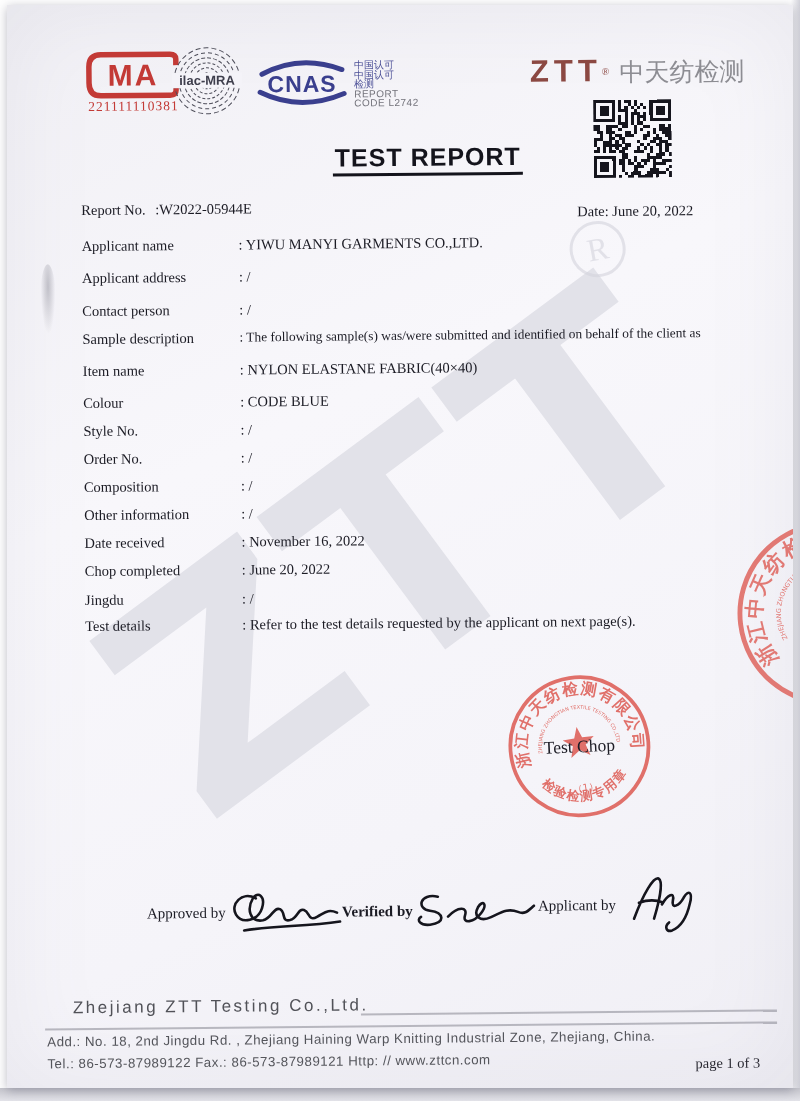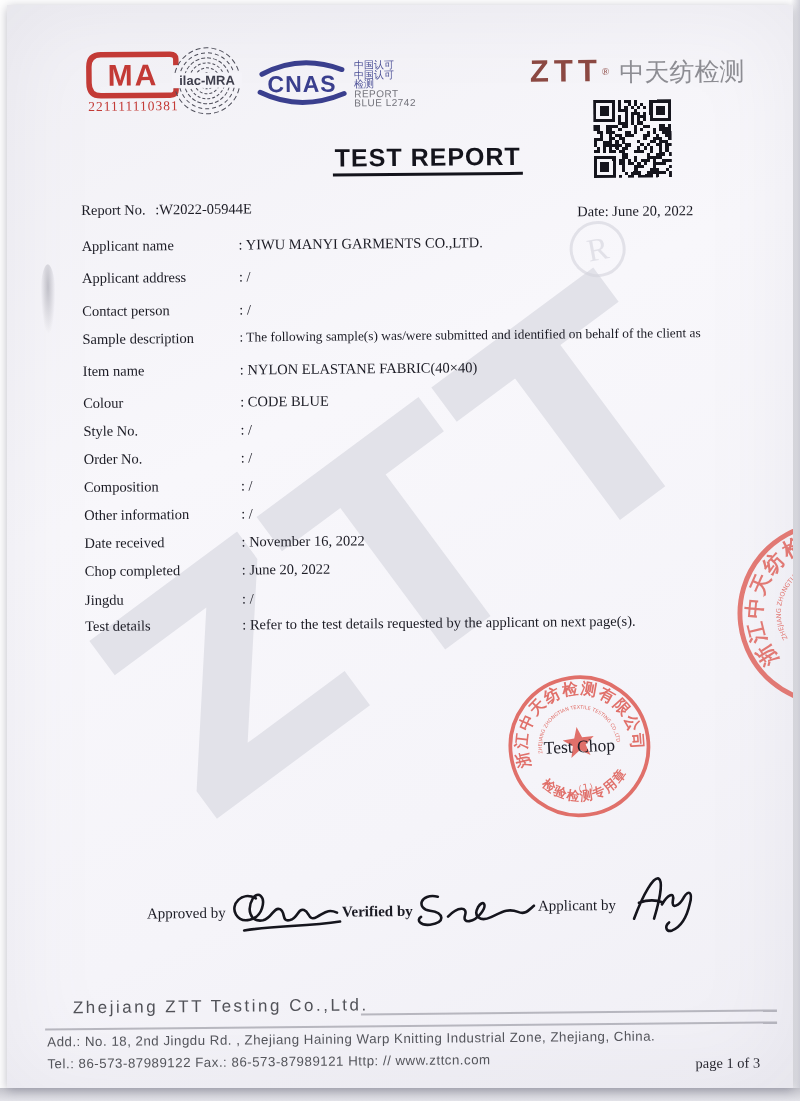--- a/index.html
+++ b/index.html
@@ -85,21 +85,21 @@
       <svg class="abs" style="left:250px;top:52px;" width="100" height="50" viewBox="0 0 100 50">
         <path d="M 10 16 Q 48 -4 90 12" fill="none" stroke="#3a3f8e" stroke-width="5" stroke-linecap="round"></path>
         <path d="M 8 34 Q 48 54 92 36" fill="none" stroke="#3a3f8e" stroke-width="5" stroke-linecap="round"></path>
         <text x="50" y="34" text-anchor="middle" font-family="Liberation Sans,sans-serif" font-weight="bold" font-size="23" fill="#3a3f8e" letter-spacing="1">CNAS</text>
       </svg>
       <div class="cnas-txt">
         <div>中国认可</div>
         <div>中国认可</div>
         <div>检测</div>
         <div class="gray">REPORT</div>
-        <div class="gray">BLUE L2742</div>
+        <div class="gray">CODE L2742</div>
       </div>
 
       <div class="ztt-logo">
         <span class="ztt">ZTT</span><span class="reg">®</span><span class="cn">中天纺检测</span>
       </div>
 
       <div class="title">TEST REPORT</div>
       <svg class="abs" style="left:591px;top:97px;" width="78" height="78" viewBox="0 0 75 75" shape-rendering="crispEdges" id="qr">
           <rect x="0" y="0" width="3" height="3" fill="#15151d"></rect>
           <rect x="3" y="0" width="3" height="3" fill="#15151d"></rect>

